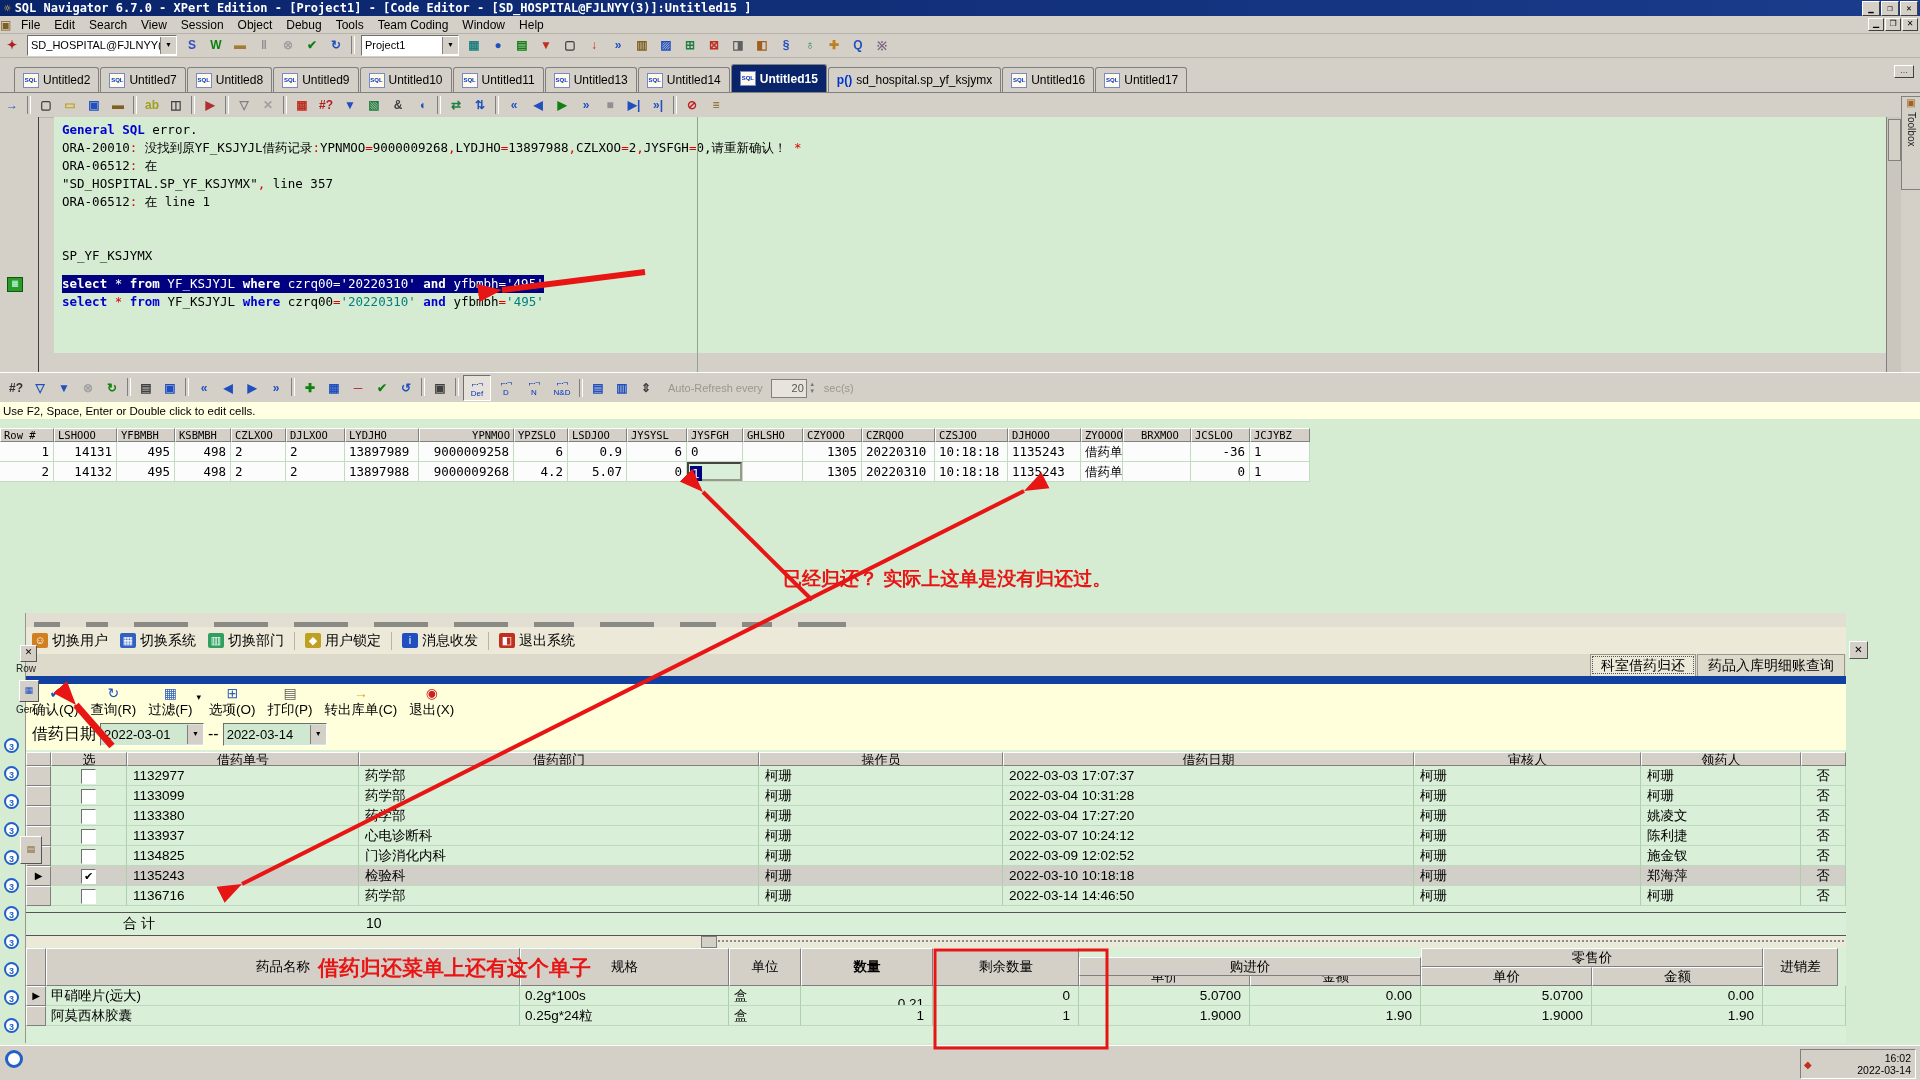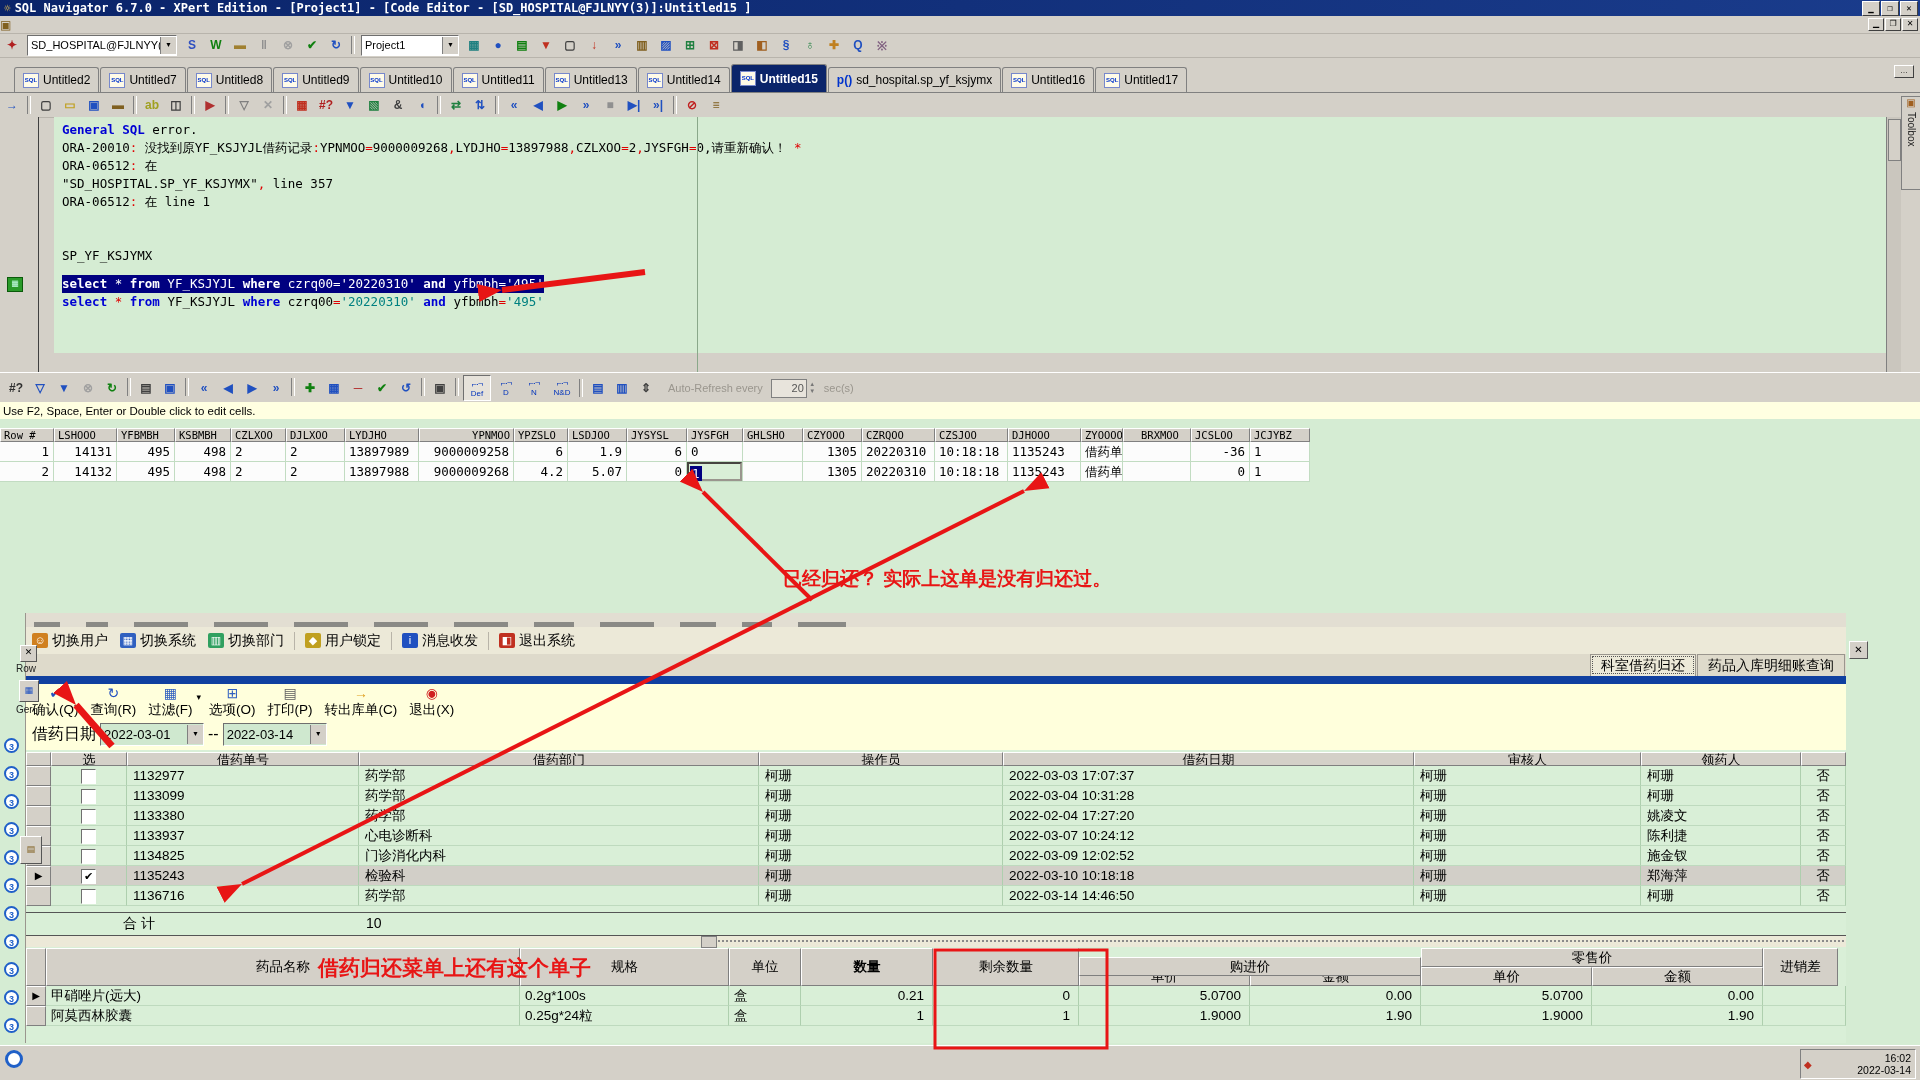--- a/index.html
+++ b/index.html
@@ -111,20 +111,33 @@
     <span class="tico">☼</span>
     <span>SQL Navigator 6.7.0 - XPert Edition - [Project1] - [Code Editor - [SD_HOSPITAL@FJLNYY(3)]:Untitled15 ]</span>
     <span style="flex:1"></span>
     <span class="winbtn">▁</span>
     <span class="winbtn">❐</span>
     <span class="winbtn" style="margin-right:2px">✕</span>
   </div>
 
   <div id="menubar" class="abs">
     <span style="width:14px;color:#806020">▣</span>
+    <span id="menu-items" style="display:flex">
+        <span class="mitem">File</span>
+        <span class="mitem">Edit</span>
+        <span class="mitem">Search</span>
+        <span class="mitem">View</span>
+        <span class="mitem">Session</span>
+        <span class="mitem">Object</span>
+        <span class="mitem">Debug</span>
+        <span class="mitem">Tools</span>
+        <span class="mitem">Team Coding</span>
+        <span class="mitem">Window</span>
+        <span class="mitem">Help</span>
+      </span>
     <span style="flex:1"></span>
     <span class="winbtn small">▁</span>
     <span class="winbtn small">❐</span>
     <span class="winbtn small" style="margin-right:2px">✕</span>
   </div>
 
   <div id="maintb" class="abs">
     <span id="maintb-a" style="display:flex">
         <span class="icon" style="color: rgb(176, 32, 32); font-weight: bold;">✦</span>
       </span>
@@ -374,21 +387,21 @@
         <div class="ghead" style="left: 1250px; width: 60px; text-align: left;">JCJYBZ</div>
         <div class="gcell" style="left: 0px; top: 14px; width: 54px; text-align: right;">1</div>
         <div class="gcell" style="left: 54px; top: 14px; width: 63px; text-align: right;">14131</div>
         <div class="gcell" style="left: 117px; top: 14px; width: 58px; text-align: right;">495</div>
         <div class="gcell" style="left: 175px; top: 14px; width: 56px; text-align: right;">498</div>
         <div class="gcell" style="left: 231px; top: 14px; width: 55px; text-align: left;">2</div>
         <div class="gcell" style="left: 286px; top: 14px; width: 59px; text-align: left;">2</div>
         <div class="gcell" style="left: 345px; top: 14px; width: 74px; text-align: left;">13897989</div>
         <div class="gcell" style="left: 419px; top: 14px; width: 95px; text-align: right;">9000009258</div>
         <div class="gcell" style="left: 514px; top: 14px; width: 54px; text-align: right;">6</div>
-        <div class="gcell" style="left: 568px; top: 14px; width: 59px; text-align: right;">1.9</div>
+        <div class="gcell" style="left: 568px; top: 14px; width: 59px; text-align: right;">0.9</div>
         <div class="gcell" style="left: 627px; top: 14px; width: 60px; text-align: right;">6</div>
         <div class="gcell" style="left: 687px; top: 14px; width: 56px; text-align: left;">0</div>
         <div class="gcell" style="left: 743px; top: 14px; width: 60px; text-align: left;"></div>
         <div class="gcell" style="left: 803px; top: 14px; width: 59px; text-align: right;">1305</div>
         <div class="gcell" style="left: 862px; top: 14px; width: 73px; text-align: left;">20220310</div>
         <div class="gcell" style="left: 935px; top: 14px; width: 73px; text-align: left;">10:18:18</div>
         <div class="gcell" style="left: 1008px; top: 14px; width: 73px; text-align: left;">1135243</div>
         <div class="gcell" style="left: 1081px; top: 14px; width: 42px; text-align: left;">借药单</div>
         <div class="gcell" style="left: 1123px; top: 14px; width: 68px; text-align: left;"></div>
         <div class="gcell" style="left: 1191px; top: 14px; width: 59px; text-align: right;">-36</div>
@@ -537,21 +550,21 @@
         <div class="lcell" style="left: 733px; top: 173px; width: 244px; text-align: left; padding-left: 6px;">柯珊</div>
         <div class="lcell" style="left: 977px; top: 173px; width: 411px; text-align: left; padding-left: 6px;">2022-03-04 10:31:28</div>
         <div class="lcell" style="left: 1388px; top: 173px; width: 227px; text-align: left; padding-left: 6px;">柯珊</div>
         <div class="lcell" style="left: 1615px; top: 173px; width: 160px; text-align: left; padding-left: 6px;">柯珊</div>
         <div class="lcell" style="left: 1775px; top: 173px; width: 45px; text-align: center;">否</div>
         <div class="indcell" style="left: 0px; top: 193px; height: 20px; line-height: 18px;"></div>
         <div class="lcell" style="left: 25px; top: 193px; width: 76px; text-align: center;"><span class="cbox"></span></div>
         <div class="lcell" style="left: 101px; top: 193px; width: 232px; text-align: left; padding-left: 6px;">1133380</div>
         <div class="lcell" style="left: 333px; top: 193px; width: 400px; text-align: left; padding-left: 6px;">药学部</div>
         <div class="lcell" style="left: 733px; top: 193px; width: 244px; text-align: left; padding-left: 6px;">柯珊</div>
-        <div class="lcell" style="left: 977px; top: 193px; width: 411px; text-align: left; padding-left: 6px;">2022-02-04 17:27:20</div>
+        <div class="lcell" style="left: 977px; top: 193px; width: 411px; text-align: left; padding-left: 6px;">2022-03-04 17:27:20</div>
         <div class="lcell" style="left: 1388px; top: 193px; width: 227px; text-align: left; padding-left: 6px;">柯珊</div>
         <div class="lcell" style="left: 1615px; top: 193px; width: 160px; text-align: left; padding-left: 6px;">姚凌文</div>
         <div class="lcell" style="left: 1775px; top: 193px; width: 45px; text-align: center;">否</div>
         <div class="indcell" style="left: 0px; top: 213px; height: 20px; line-height: 18px;"></div>
         <div class="lcell" style="left: 25px; top: 213px; width: 76px; text-align: center;"><span class="cbox"></span></div>
         <div class="lcell" style="left: 101px; top: 213px; width: 232px; text-align: left; padding-left: 6px;">1133937</div>
         <div class="lcell" style="left: 333px; top: 213px; width: 400px; text-align: left; padding-left: 6px;">心电诊断科</div>
         <div class="lcell" style="left: 733px; top: 213px; width: 244px; text-align: left; padding-left: 6px;">柯珊</div>
         <div class="lcell" style="left: 977px; top: 213px; width: 411px; text-align: left; padding-left: 6px;">2022-03-07 10:24:12</div>
         <div class="lcell" style="left: 1388px; top: 213px; width: 227px; text-align: left; padding-left: 6px;">柯珊</div>
@@ -604,21 +617,21 @@
         <div class="dhead" style="left: 1224px; width: 171px; top: 354px; height: 19px;">金额</div>
         <div class="dhead" style="left: 1395px; width: 171px; top: 354px; height: 19px;">单价</div>
         <div class="dhead" style="left: 1566px; width: 171px; top: 354px; height: 19px;">金额</div>
         <div class="dhead" style="left: 1737px; width: 75px; top: 335px; height: 38px;">进销差</div>
         <div class="dhead" style="left: 1053px; top: 344px; width: 342px; height: 19px;">购进价</div>
         <div class="dhead" style="left: 1395px; top: 335px; width: 342px; height: 19px;">零售价</div>
         <div class="indcell" style="left: 0px; top: 373px; width: 20px; height: 20px; line-height: 18px;">▶</div>
         <div class="dcell" style="left: 20px; top: 373px; width: 474px; text-align: left; padding: 0px 0px 0px 5px;">甲硝唑片(远大)</div>
         <div class="dcell" style="left: 494px; top: 373px; width: 209px; text-align: left; padding: 0px 0px 0px 5px;">0.2g*100s</div>
         <div class="dcell" style="left: 703px; top: 373px; width: 72px; text-align: left; padding: 0px 0px 0px 5px;">盒</div>
-        <div class="dcell" style="left: 775px; top: 373px; width: 132px; text-align: right; padding: 0px 8px 0px 0px;">0.21</div>
+        <div class="dcell" style="left: 775px; top: 373px; width: 132px; text-align: right; padding: 8px 8px 0px 0px;">0.21</div>
         <div class="dcell" style="left: 907px; top: 373px; width: 146px; text-align: right; padding: 0px 8px 0px 0px;">0</div>
         <div class="dcell" style="left: 1053px; top: 373px; width: 171px; text-align: right; padding: 0px 8px 0px 0px;">5.0700</div>
         <div class="dcell" style="left: 1224px; top: 373px; width: 171px; text-align: right; padding: 0px 8px 0px 0px;">0.00</div>
         <div class="dcell" style="left: 1395px; top: 373px; width: 171px; text-align: right; padding: 0px 8px 0px 0px;">5.0700</div>
         <div class="dcell" style="left: 1566px; top: 373px; width: 171px; text-align: right; padding: 0px 8px 0px 0px;">0.00</div>
         <div class="dcell" style="left: 1737px; top: 373px; width: 83px; text-align: left; padding: 0px 0px 0px 5px;"></div>
         <div class="indcell" style="left: 0px; top: 393px; width: 20px; height: 20px; line-height: 18px;"></div>
         <div class="dcell" style="left: 20px; top: 393px; width: 474px; text-align: left; padding: 0px 0px 0px 5px;">阿莫西林胶囊</div>
         <div class="dcell" style="left: 494px; top: 393px; width: 209px; text-align: left; padding: 0px 0px 0px 5px;">0.25g*24粒</div>
         <div class="dcell" style="left: 703px; top: 393px; width: 72px; text-align: left; padding: 0px 0px 0px 5px;">盒</div>

